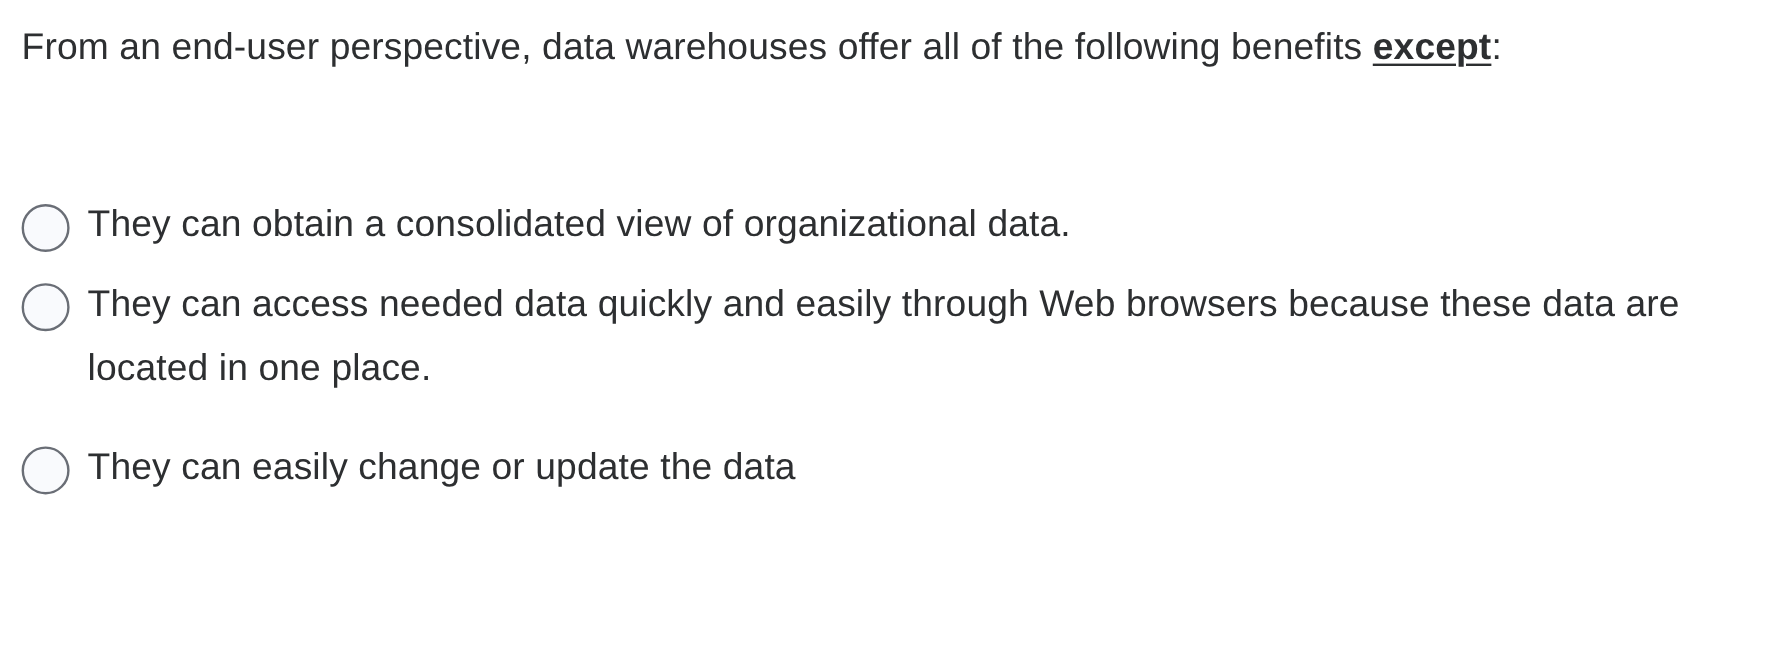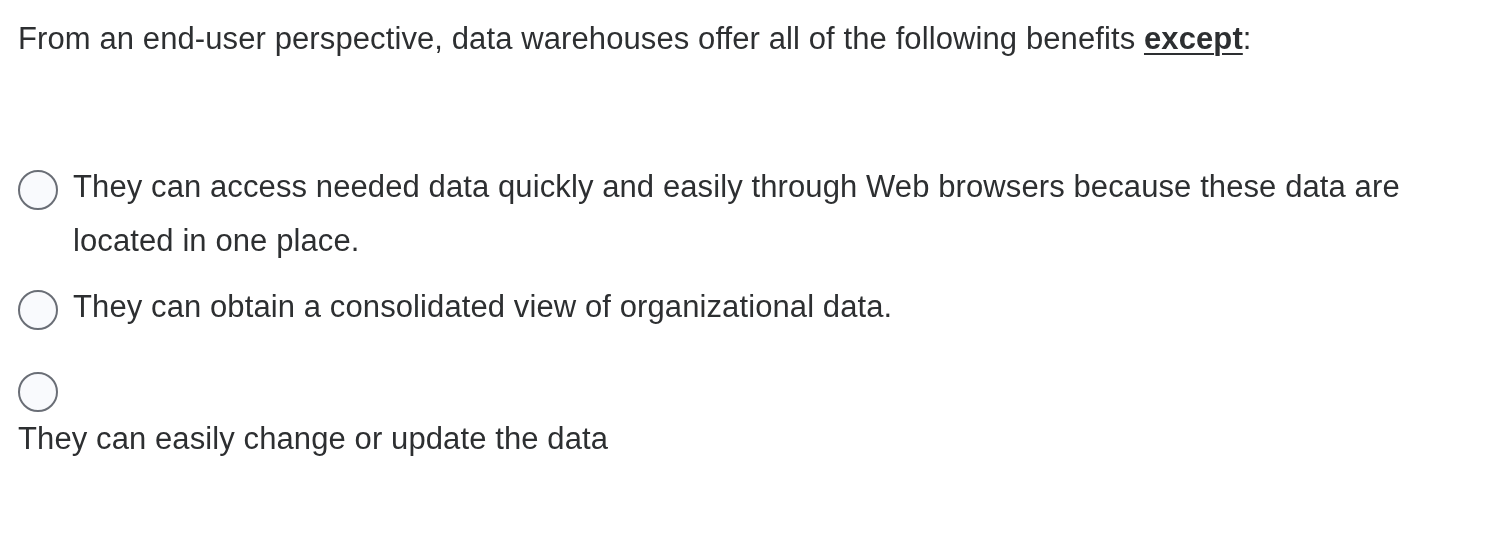--- a/index.html
+++ b/index.html
@@ -46,21 +46,20 @@
   }
   .answer-row {
     position: relative;
     display: flex;
     align-items: flex-start;
     padding: 0 0 0 18px;
     margin-bottom: 12px;
   }
   .answer-row:last-child {
     margin-bottom: 0;
-    flex-direction: column;
   }
   .radio {
     flex: 0 0 auto;
     width: 40px;
     height: 40px;
     margin-top: 10px;
     margin-right: 15px;
     border: 2px solid #6a6e76;
     border-radius: 50%;
     background: #f9fafd;
@@ -86,26 +85,26 @@
 <div id="quiz-question">
 
   <div class="question-stem">
     <span>From an end-user perspective, data warehouses offer all of the following benefits </span><span class="stem-emph">except</span><span>:</span>
   </div>
 
   <div class="answers">
 
     <div class="answer-row">
       <span class="radio"></span>
-      <span class="answer-text">They can access needed data quickly and easily through Web browsers because these data are located in one place.</span>
+      <span class="answer-text">They can obtain a consolidated view of organizational data.</span>
     </div>
 
     <div class="answer-row">
       <span class="radio"></span>
-      <span class="answer-text">They can obtain a consolidated view of organizational data.</span>
+      <span class="answer-text">They can access needed data quickly and easily through Web browsers because these data are located in one place.</span>
     </div>
 
 
     <div class="spacer-gap"></div>
 
     <div class="answer-row">
       <span class="radio"></span>
       <span class="answer-text">They can easily change or update the data</span>
     </div>
 

